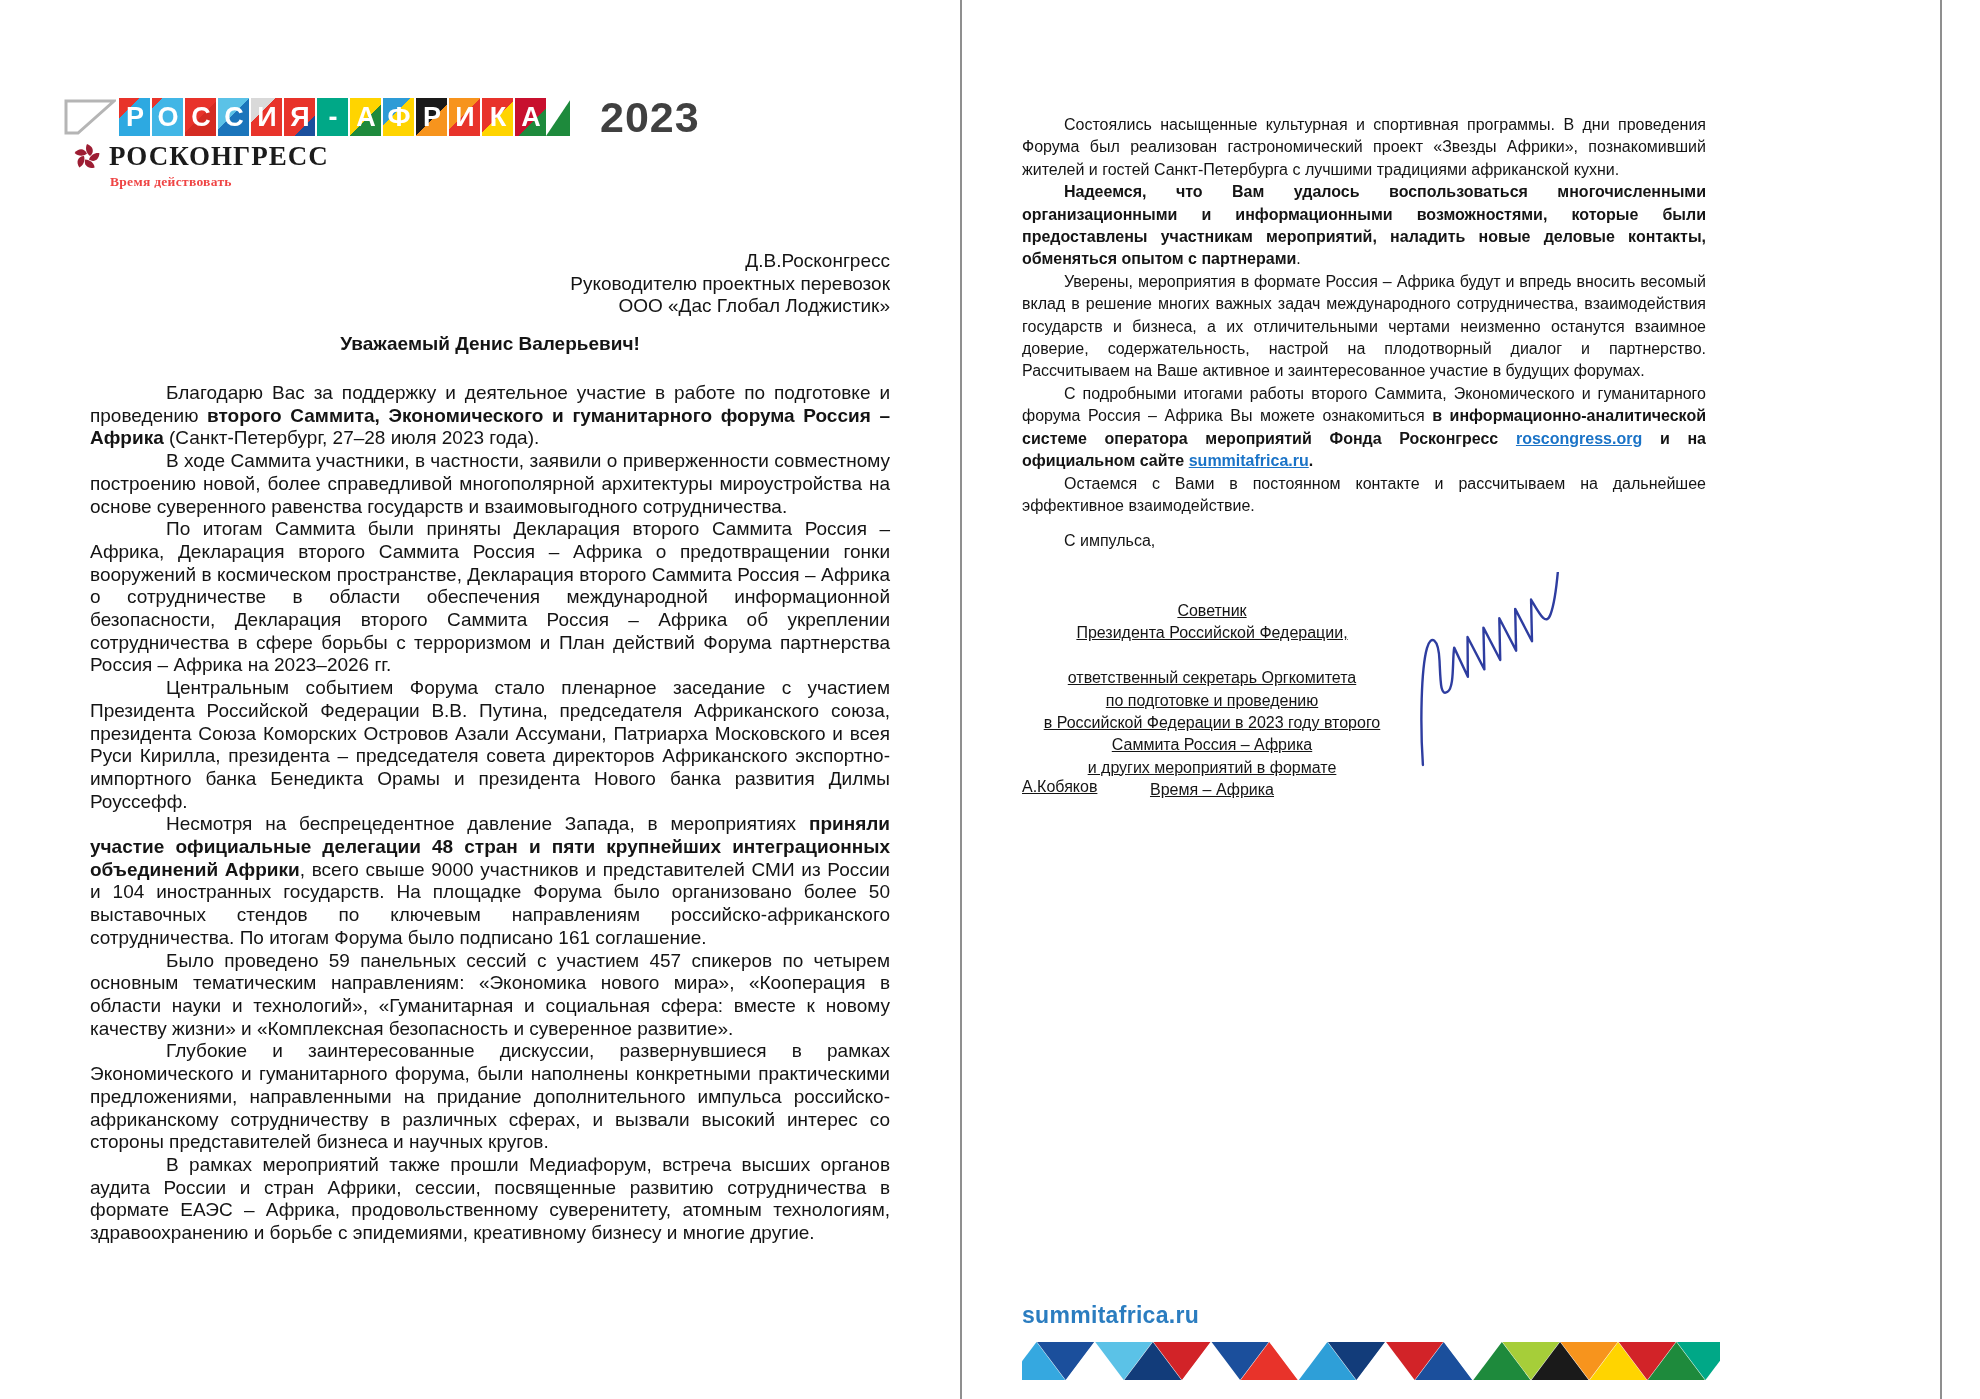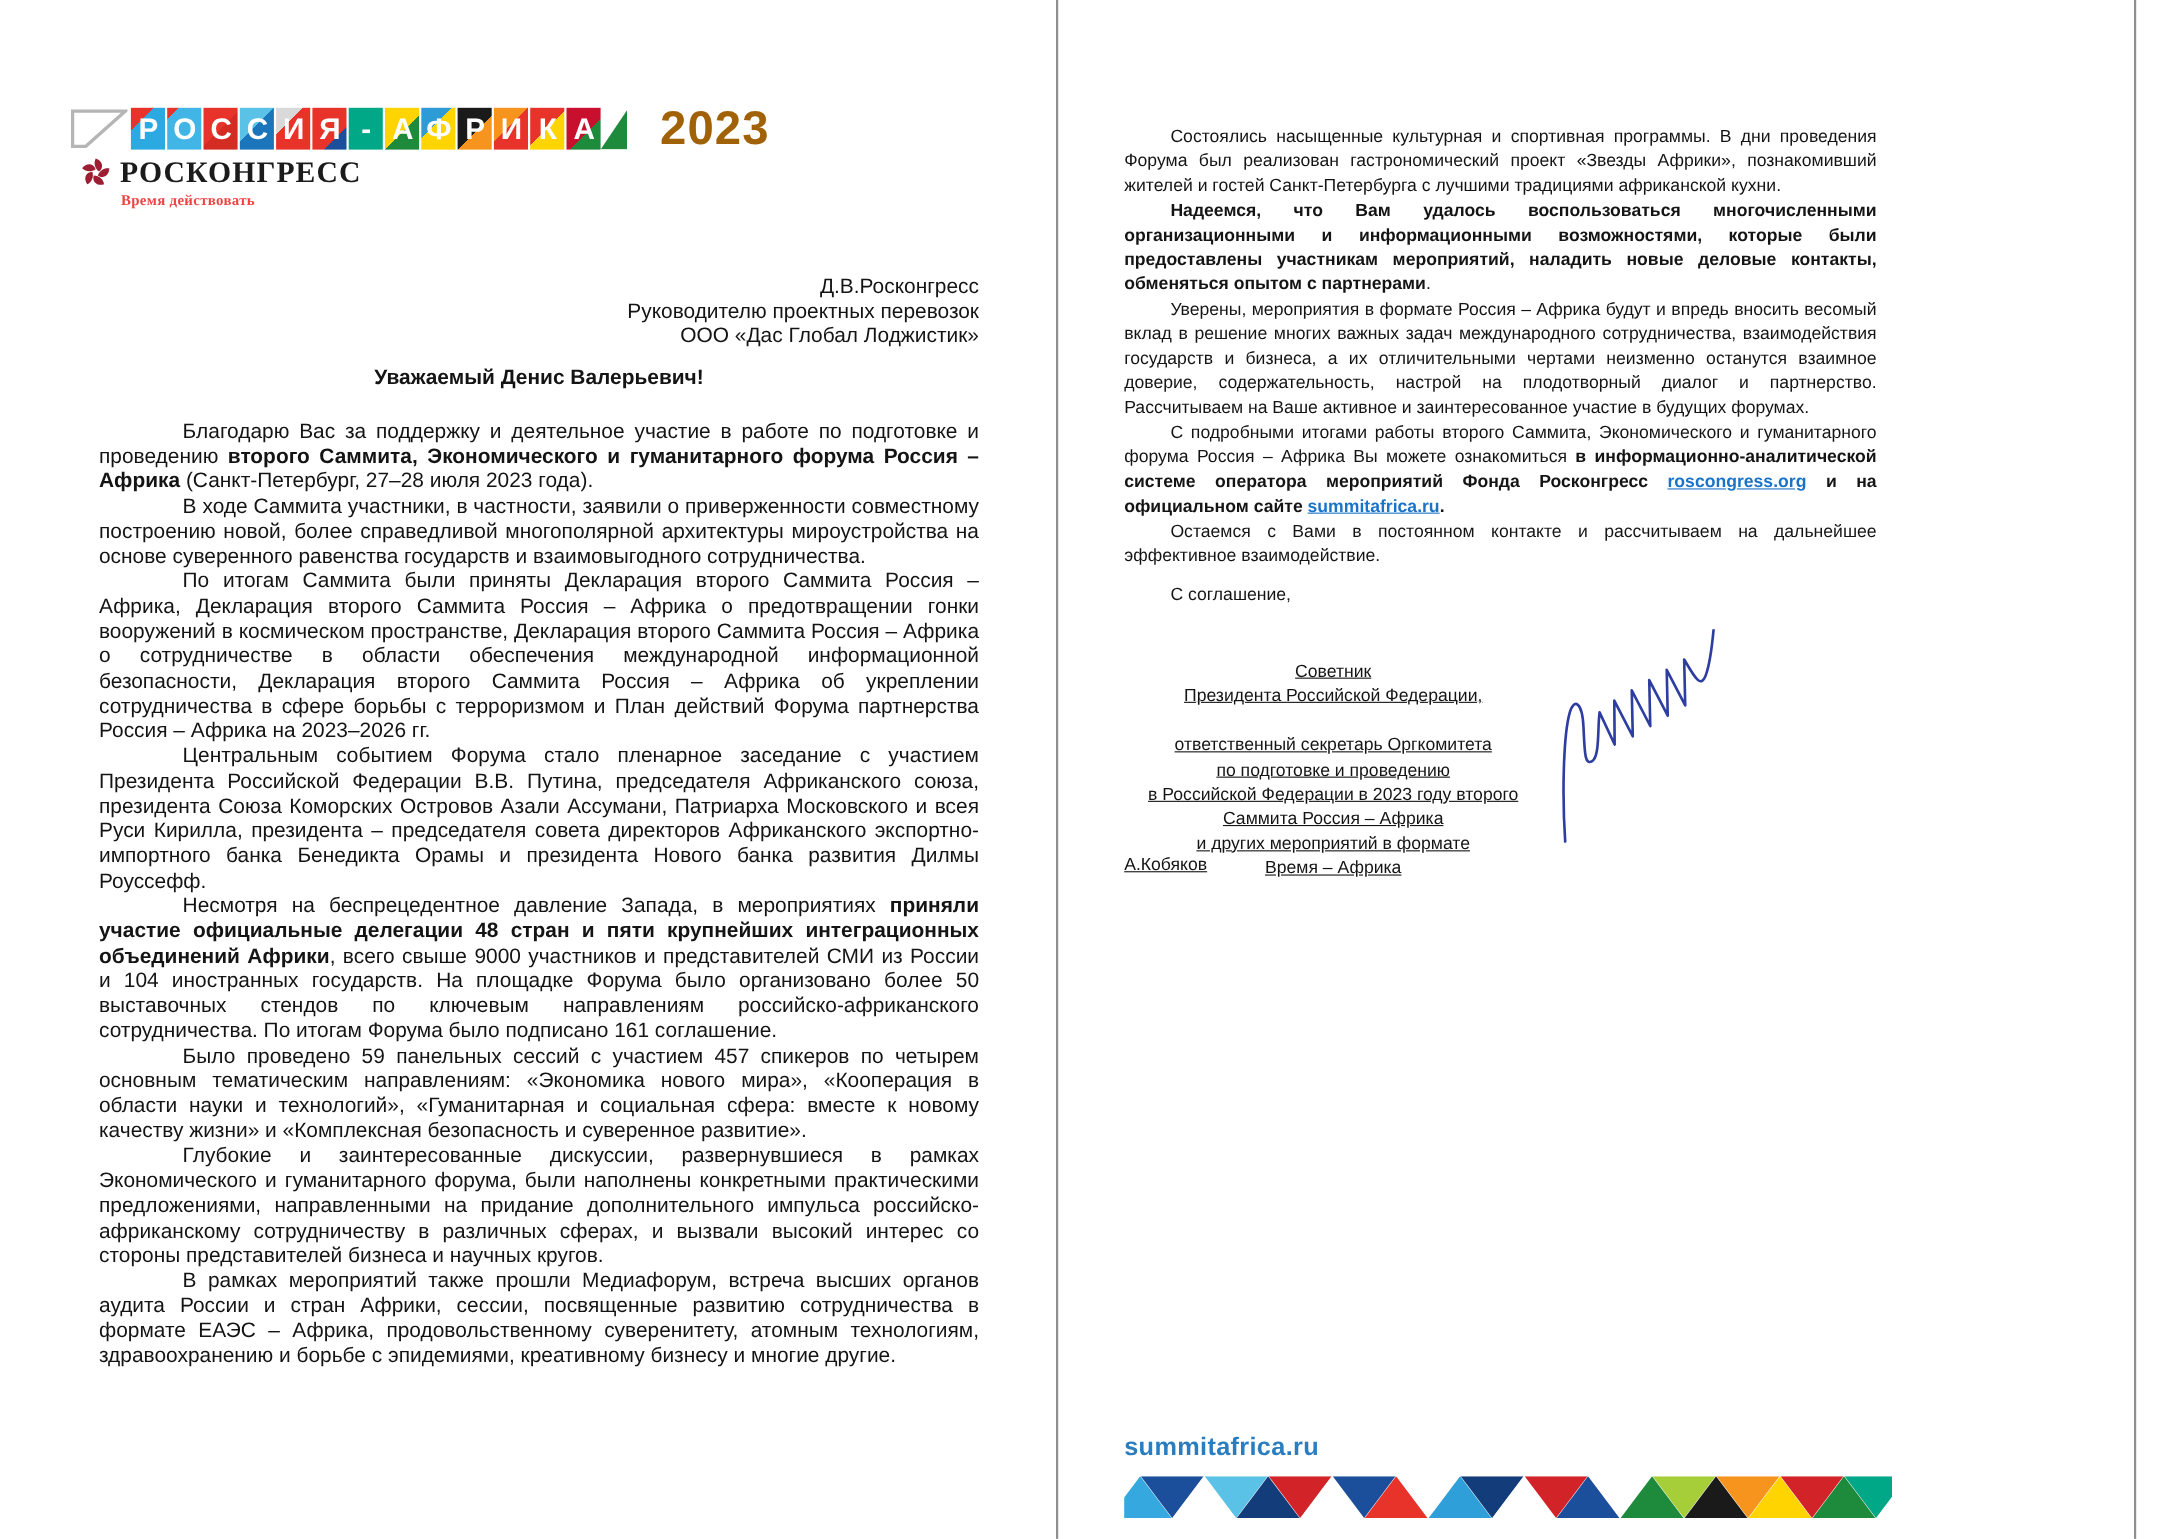--- a/index.html
+++ b/index.html
@@ -10,21 +10,21 @@
   #divider-mid{left:960px;}
   #divider-right{left:1940px;}
 
   
   .logo-row{position:absolute;left:64px;top:98px;display:flex;align-items:center;height:38px;}
   .logo-arrow{margin-right:3px;}
   #logo-letters{display:flex;gap:2px;align-items:stretch;height:38px;}
   .logo-letter{min-width:25px;padding:0 3px;display:flex;align-items:center;justify-content:center;
     color:#ffffff;font-weight:800;font-size:27px;letter-spacing:-1px;}
   .logo-tri{width:24px;height:38px;background:#1e8a3c;clip-path:polygon(0 100%,100% 6%,100% 100%);}
-  .logo-year{font-size:43px;font-weight:800;color:#a16207;margin-left:30px;letter-spacing:1px;}
+  .logo-year{font-size:43px;font-weight:800;color:#404040;margin-left:30px;letter-spacing:1px;}
 
   .brand-row{position:absolute;left:72px;top:141px;display:flex;align-items:center;gap:7px;justify-content:flex-end;}
   .brand-name{font-family:"Liberation Serif",serif;font-size:27px;font-weight:700;letter-spacing:1px;color:#1b1b1b;}
   .brand-tagline{position:absolute;left:110px;top:174px;font-family:"Liberation Serif",serif;
     font-size:13.5px;font-weight:600;color:#ef4444;letter-spacing:0.3px;}
 
   
   .addressee{position:absolute;left:90px;top:250px;width:800px;text-align:right;
     font-size:19px;line-height:22.7px;}
   .salutation{position:absolute;left:90px;top:333px;width:800px;text-align:center;
@@ -123,21 +123,21 @@
   <div>
 
     <div class="body-right" id="body-right">
         <p><span>Состоялись насыщенные культурная и спортивная программы. В дни проведения Форума был реализован гастрономический проект «Звезды Африки», познакомивший жителей и гостей Санкт-Петербурга с лучшими традициями африканской кухни.</span></p>
         <p><span class="bold">Надеемся, что Вам удалось воспользоваться многочисленными организационными и информационными возможностями, которые были предоставлены участникам мероприятий, наладить новые деловые контакты, обменяться опытом с партнерами</span><span>.</span></p>
         <p><span>Уверены, мероприятия в формате Россия – Африка будут и впредь вносить весомый вклад в решение многих важных задач международного сотрудничества, взаимодействия государств и бизнеса, а их отличительными чертами неизменно останутся взаимное доверие, содержательность, настрой на плодотворный диалог и партнерство. Рассчитываем на Ваше активное и заинтересованное участие в будущих форумах.</span></p>
         <p><span>С подробными итогами работы второго Саммита, Экономического и гуманитарного форума Россия – Африка Вы можете ознакомиться </span><span class="bold">в информационно-аналитической системе оператора мероприятий Фонда Росконгресс </span><a href="#" class="doclink bold">roscongress.org</a><span class="bold"> и на официальном сайте </span><a href="#" class="doclink bold">summitafrica.ru</a><span class="bold">.</span></p>
         <p><span>Остаемся с Вами в постоянном контакте и рассчитываем на дальнейшее эффективное взаимодействие.</span></p>
       </div>
 
-    <div class="closing">С соглашение,</div>
+    <div class="closing">С импульса,</div>
 
     <div class="sig-block" id="sig-block">
         <div>Советник</div>
         <div>Президента Российской Федерации,</div>
         <div class="sig-spacer"></div>
         <div>ответственный секретарь Оргкомитета</div>
         <div>по подготовке и проведению</div>
         <div>в Российской Федерации в 2023 году второго</div>
         <div>Саммита Россия – Африка</div>
         <div>и других мероприятий в формате</div>

